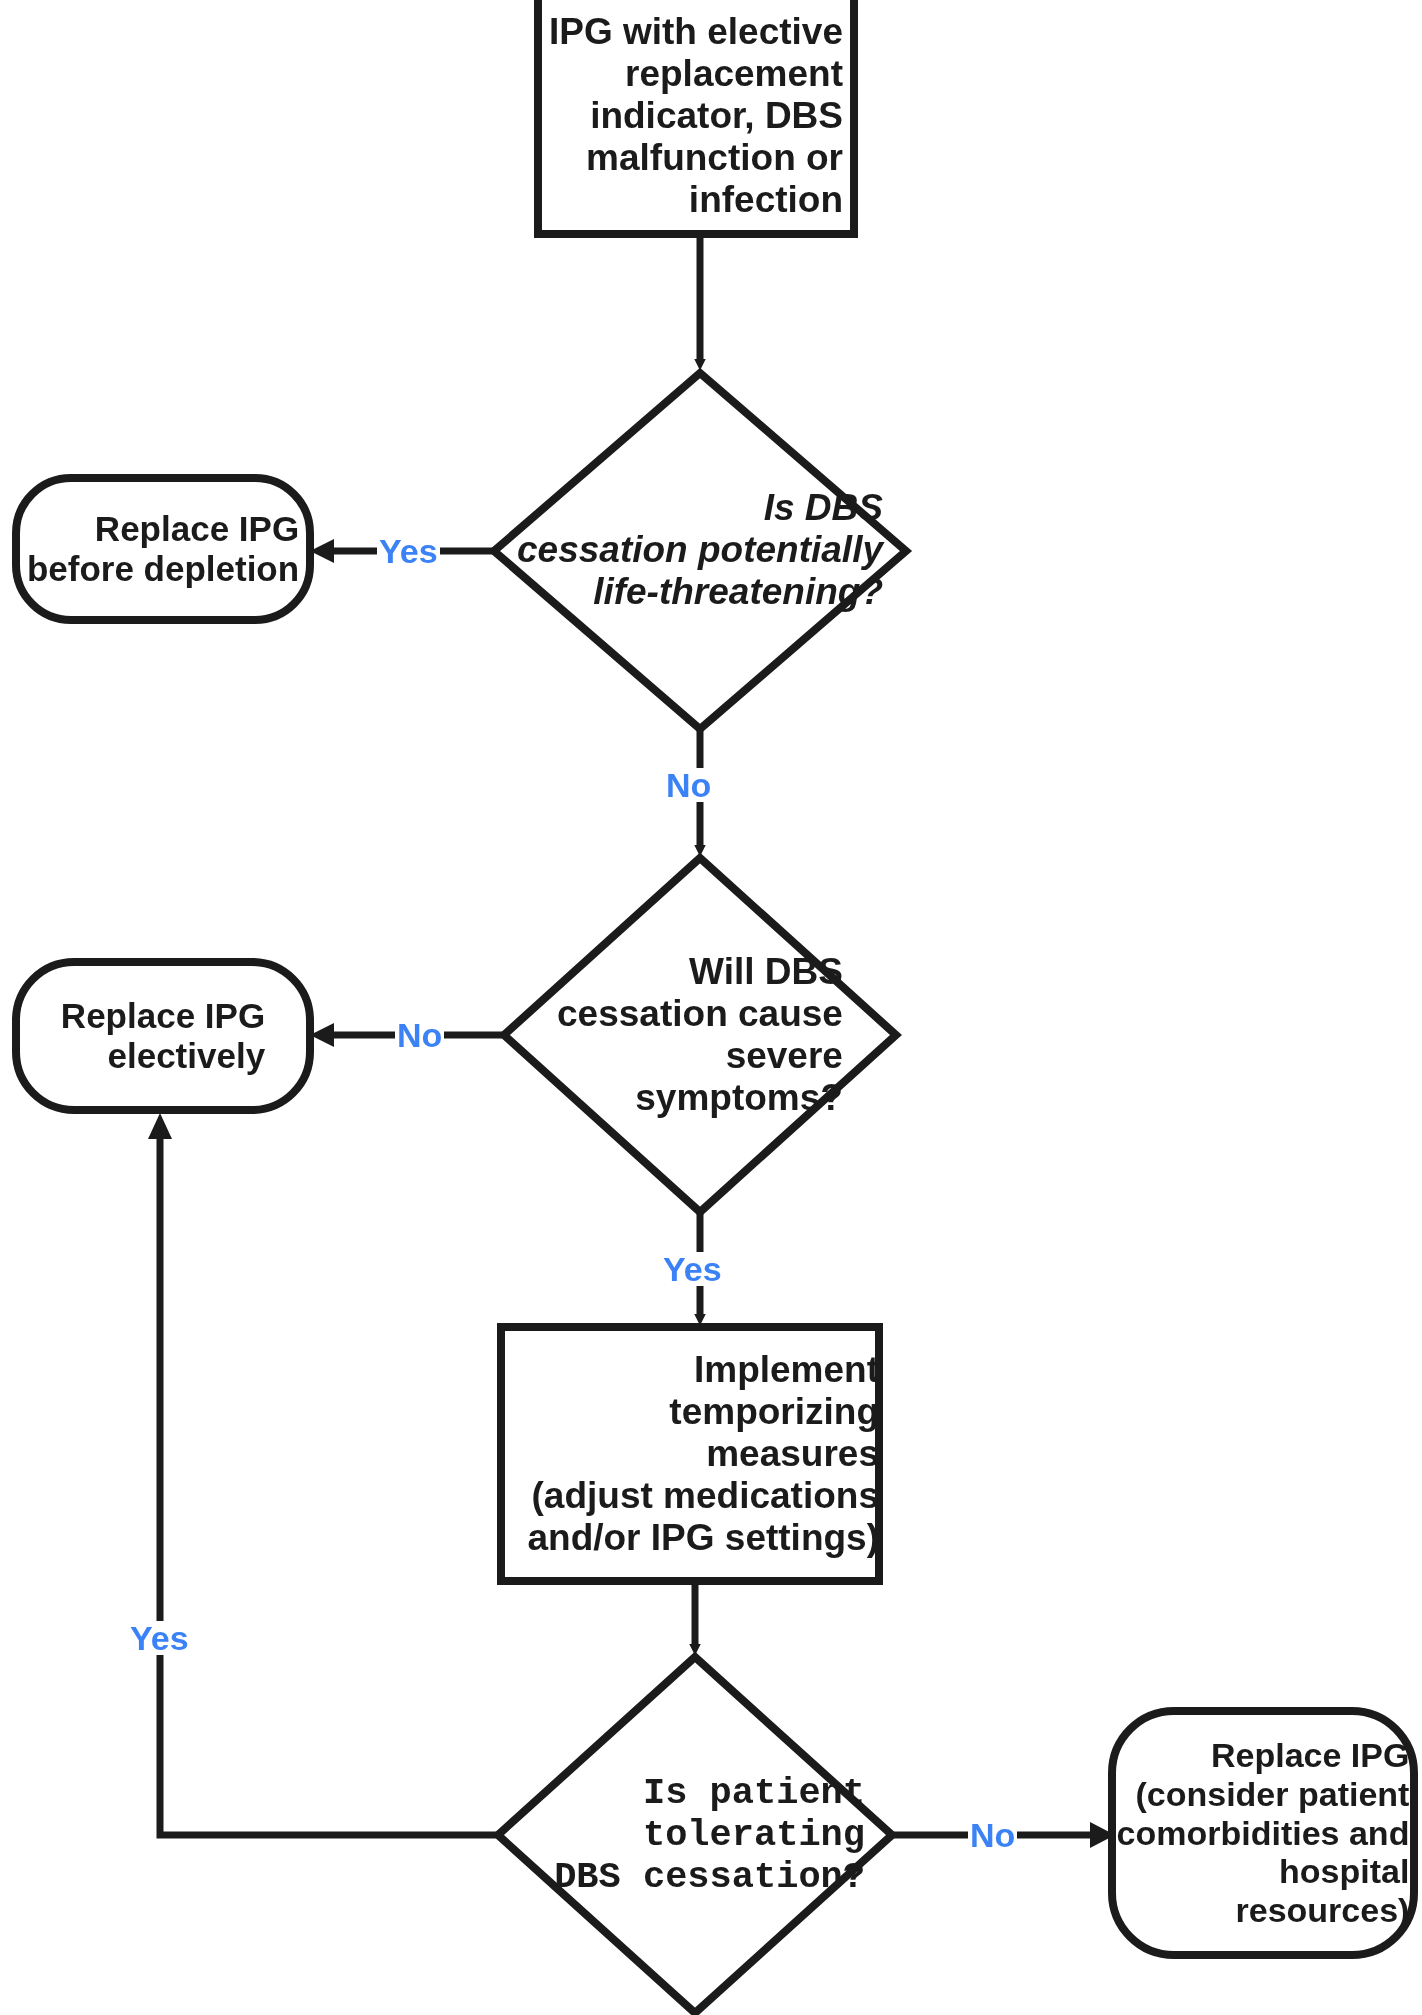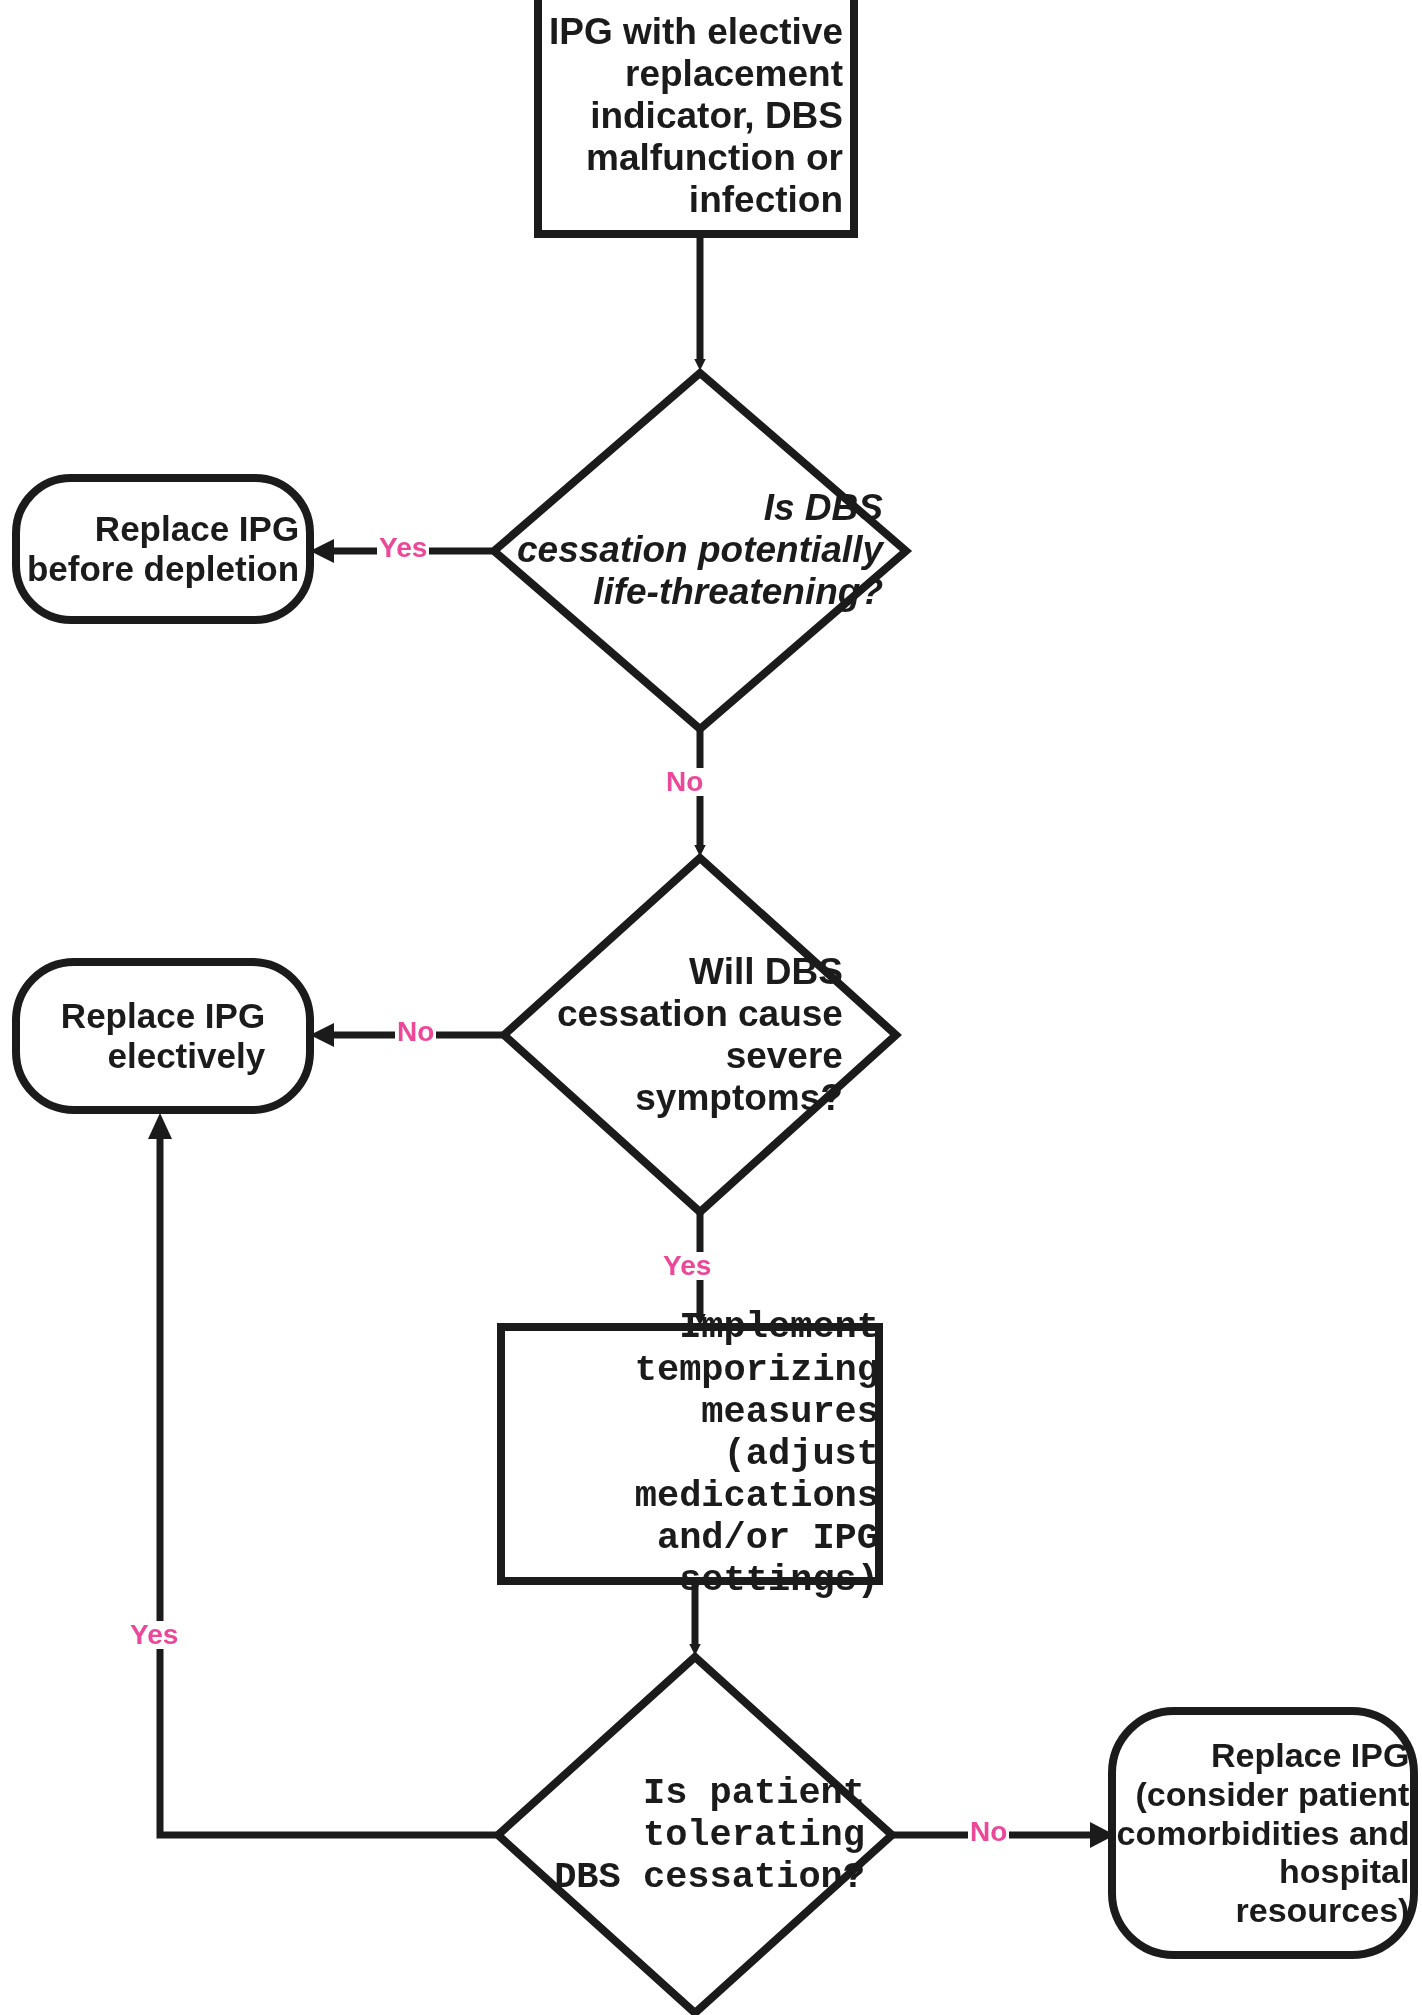--- a/index.html
+++ b/index.html
@@ -19,23 +19,23 @@
     text-align:right;
     color:#1b1b1b;
     line-height:1.14;
     white-space:pre-line;
     pointer-events:none;
   }
   .t-normal{font-weight:700;}
   .t-bold{font-weight:700;}
   .edge-label{
     position:absolute;
-    color:#ec4899;
+    color:#3b82f6;
     font-weight:700;
-    font-size:28px;
+    font-size:34px;
     line-height:1;
     background:#ffffff;
     padding:0 2px;
     white-space:nowrap;
   }
 </style>
 </head>
 <body>
 
 <div id="stage">
@@ -116,21 +116,21 @@
 before depletion</div>
 
   <div class="node-text t-normal" style="left:520px;top:935px;width:360px;height:200px;font-size:37px;">Will DBS
 cessation cause
 severe
 symptoms?</div>
 
   <div class="node-text t-bold" style="left:16px;top:962px;width:294px;height:148px;font-size:35px;">Replace IPG
 electively</div>
 
-  <div class="node-text t-normal" style="left:501px;top:1337px;width:378px;height:234px;font-size:37px;font-family:Liberation Mono, monospace;">Implement
+  <div class="node-text t-normal" style="left:501px;top:1337px;width:378px;height:234px;font-size:37px;">Implement
 temporizing measures
 (adjust medications
 and/or IPG settings)</div>
 
   <div class="node-text t-normal" style="left:485px;top:1780px;width:380px;height:110px;font-size:37px;font-family:Liberation Mono, monospace;">Is patient tolerating
 DBS cessation?</div>
 
   <div class="node-text t-bold" style="left:1112px;top:1715px;width:302px;height:236px;font-size:34px;">Replace IPG
 (consider patient
 comorbidities and

